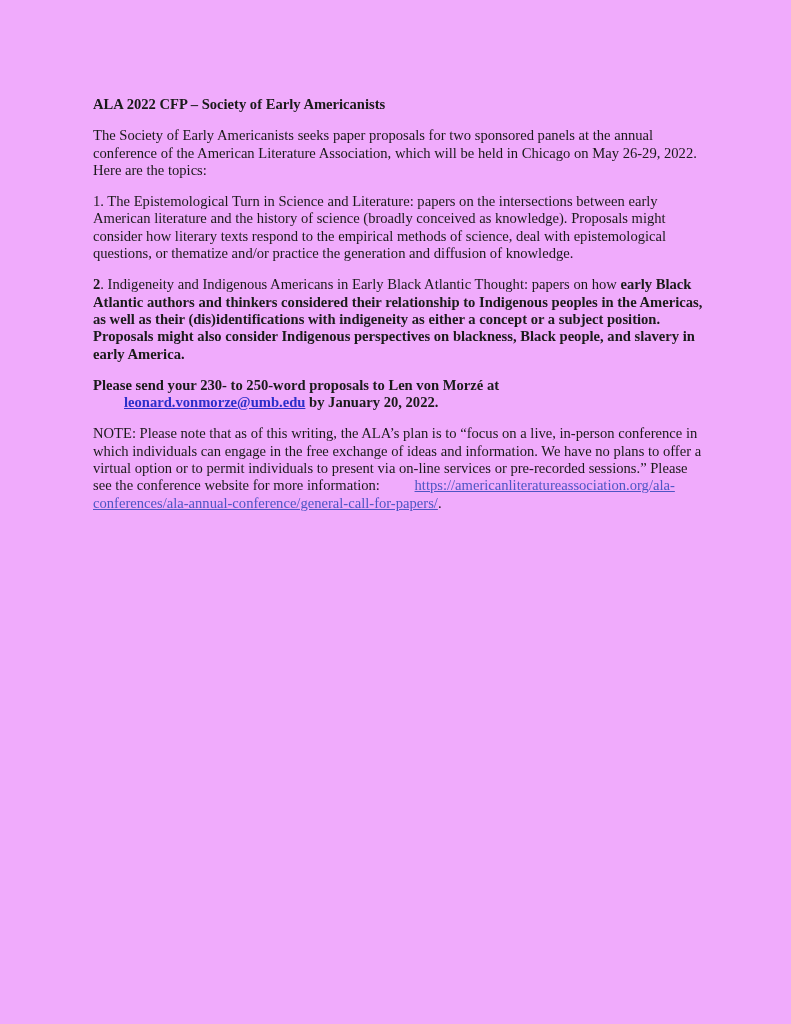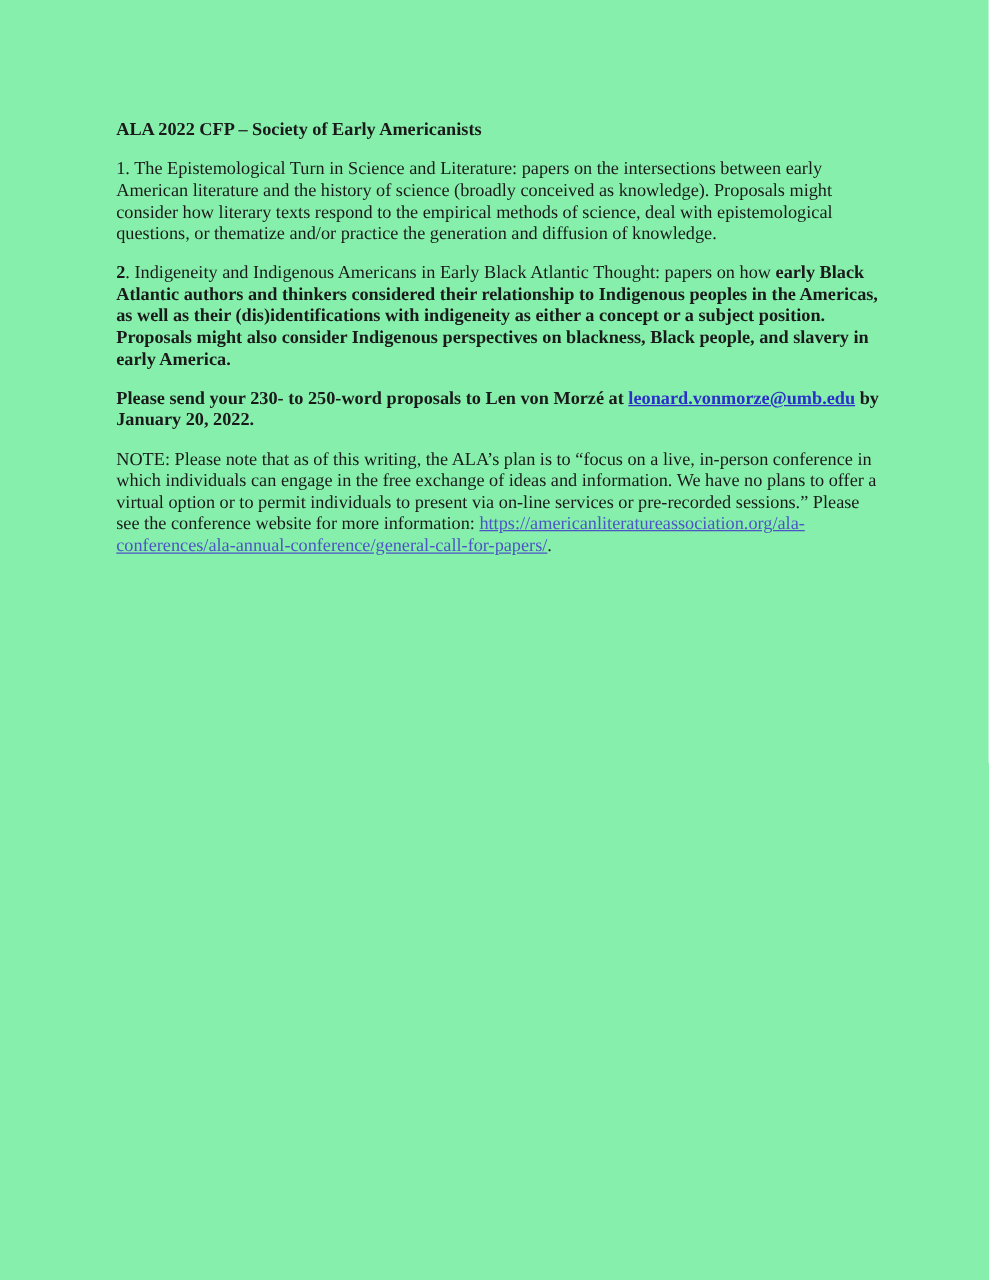--- a/index.html
+++ b/index.html
@@ -5,21 +5,21 @@
   html, body {
     margin: 0;
     padding: 0;
     background: #ffffff;
   }
   .page {
     position: relative;
     box-sizing: border-box;
     width: 791px;
     height: 1024px;
-    background: #86efac;
+    background: #f0abfc;
     padding: 96px 86px 0 93px;
     font-family: "Liberation Serif", "DejaVu Serif", serif;
     font-size: 14.6px;
     line-height: 17.3px;
     color: #1a1a1a;
     overflow: hidden;
   }
   .doc-title {
     margin: 0 0 14px 0;
     font-weight: bold;
@@ -29,26 +29,28 @@
   }
   .para span, .para a {
     white-space: pre-wrap;
   }
   .bold {
     font-weight: bold;
   }
   .link {
     text-decoration: underline;
     cursor: pointer;
+    margin-left: 31px;
   }
 </style>
 </head>
 <body>
 
 <div class="page">
   <p class="doc-title">ALA 2022 CFP – Society of Early Americanists</p>
   <div>
+      <p class="para"><span>The Society of Early Americanists seeks paper proposals for two sponsored panels at the annual conference of the American Literature Association, which will be held in Chicago on May 26-29, 2022. Here are the topics:</span></p>
       <p class="para"><span>1. The Epistemological Turn in Science and Literature: papers on the intersections between early American literature and the history of science (broadly conceived as knowledge). Proposals might consider how literary texts respond to the empirical methods of science, deal with epistemological questions, or thematize and/or practice the generation and diffusion of knowledge.</span></p>
       <p class="para"><span class="bold">2</span><span>. Indigeneity and Indigenous Americans in Early Black Atlantic Thought: papers on how </span><span class="bold">early Black Atlantic authors and thinkers considered their relationship to Indigenous peoples in the Americas, as well as their (dis)identifications with indigeneity as either a concept or a subject position. Proposals might also consider Indigenous perspectives on blackness, Black people, and slavery in early America.</span></p>
       <p class="para"><span class="bold">Please send your 230- to 250-word proposals to Len von Morzé at </span><a class="bold link" style="color: rgb(43, 47, 201);">leonard.vonmorze@umb.edu</a><span class="bold"> by January 20, 2022.</span></p>
       <p class="para"><span>NOTE: Please note that as of this writing, the ALA’s plan is to “focus on a live, in-person conference in which individuals can engage in the free exchange of ideas and information. We have no plans to offer a virtual option or to permit individuals to present via on-line services or pre-recorded sessions.” Please see the conference website for more information: </span><a class="link" style="color: rgb(77, 85, 196);">https://americanliteratureassociation.org/ala-conferences/ala-annual-conference/general-call-for-papers/</a><span>.</span></p>
     </div>
 </div>
 
 </body></html>

